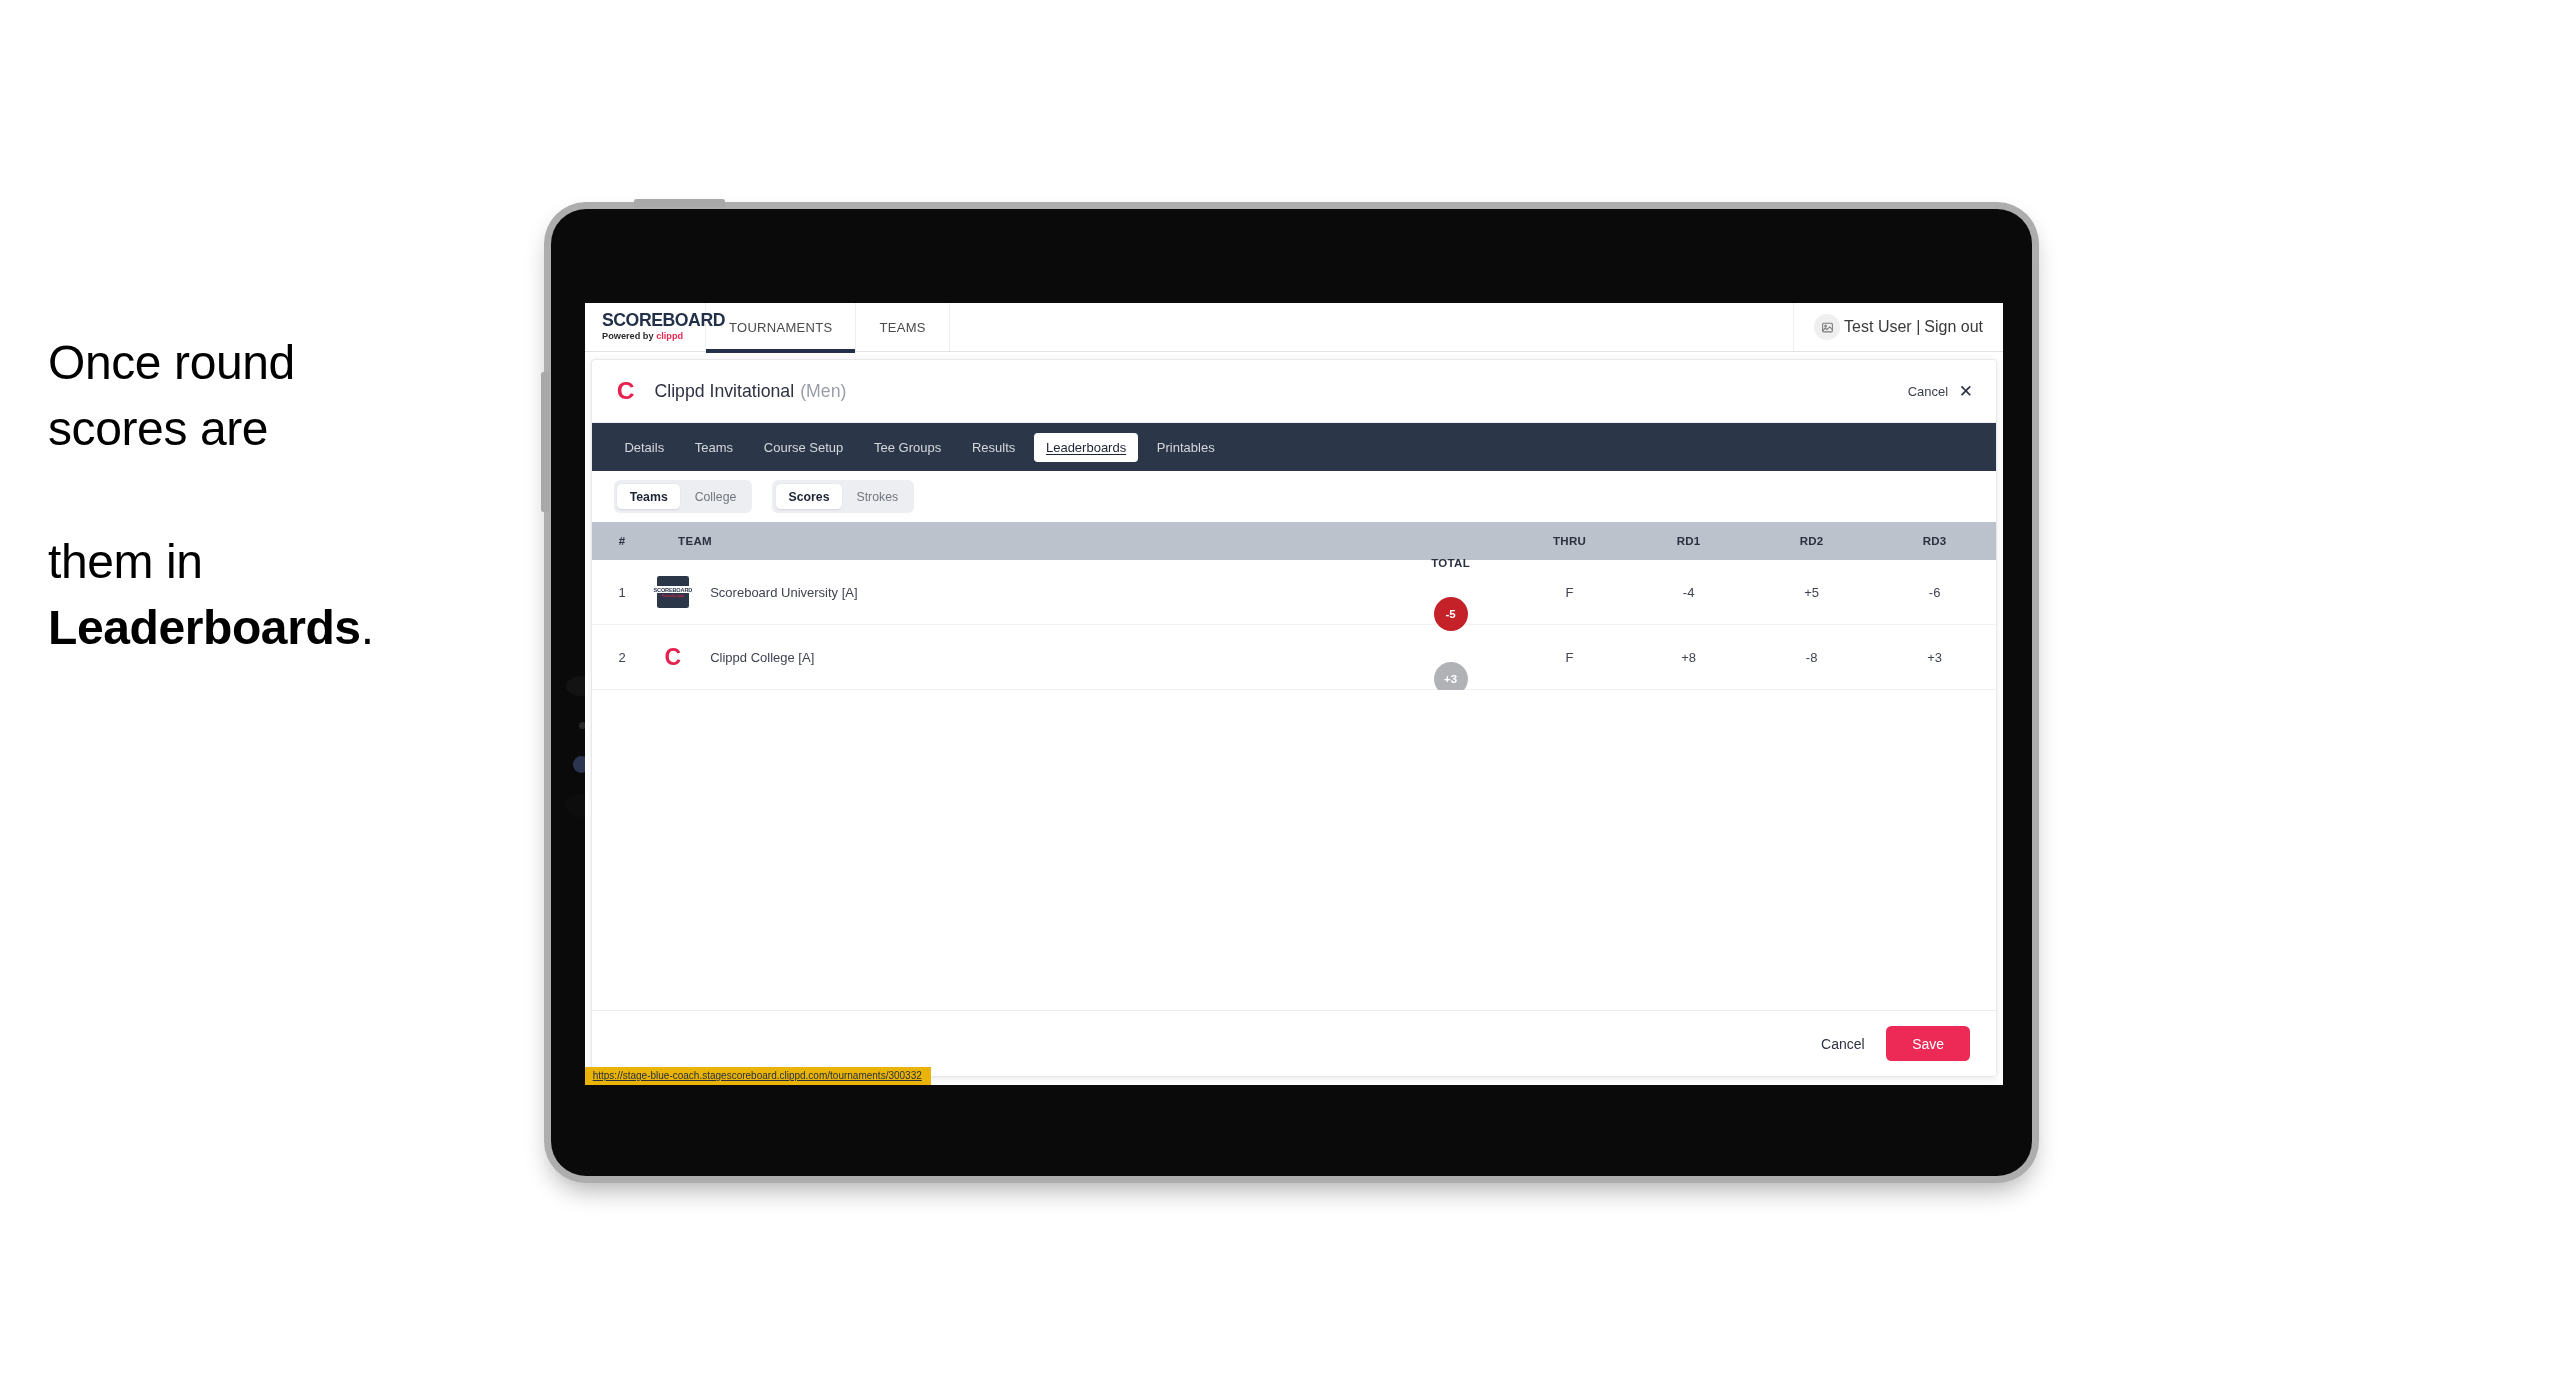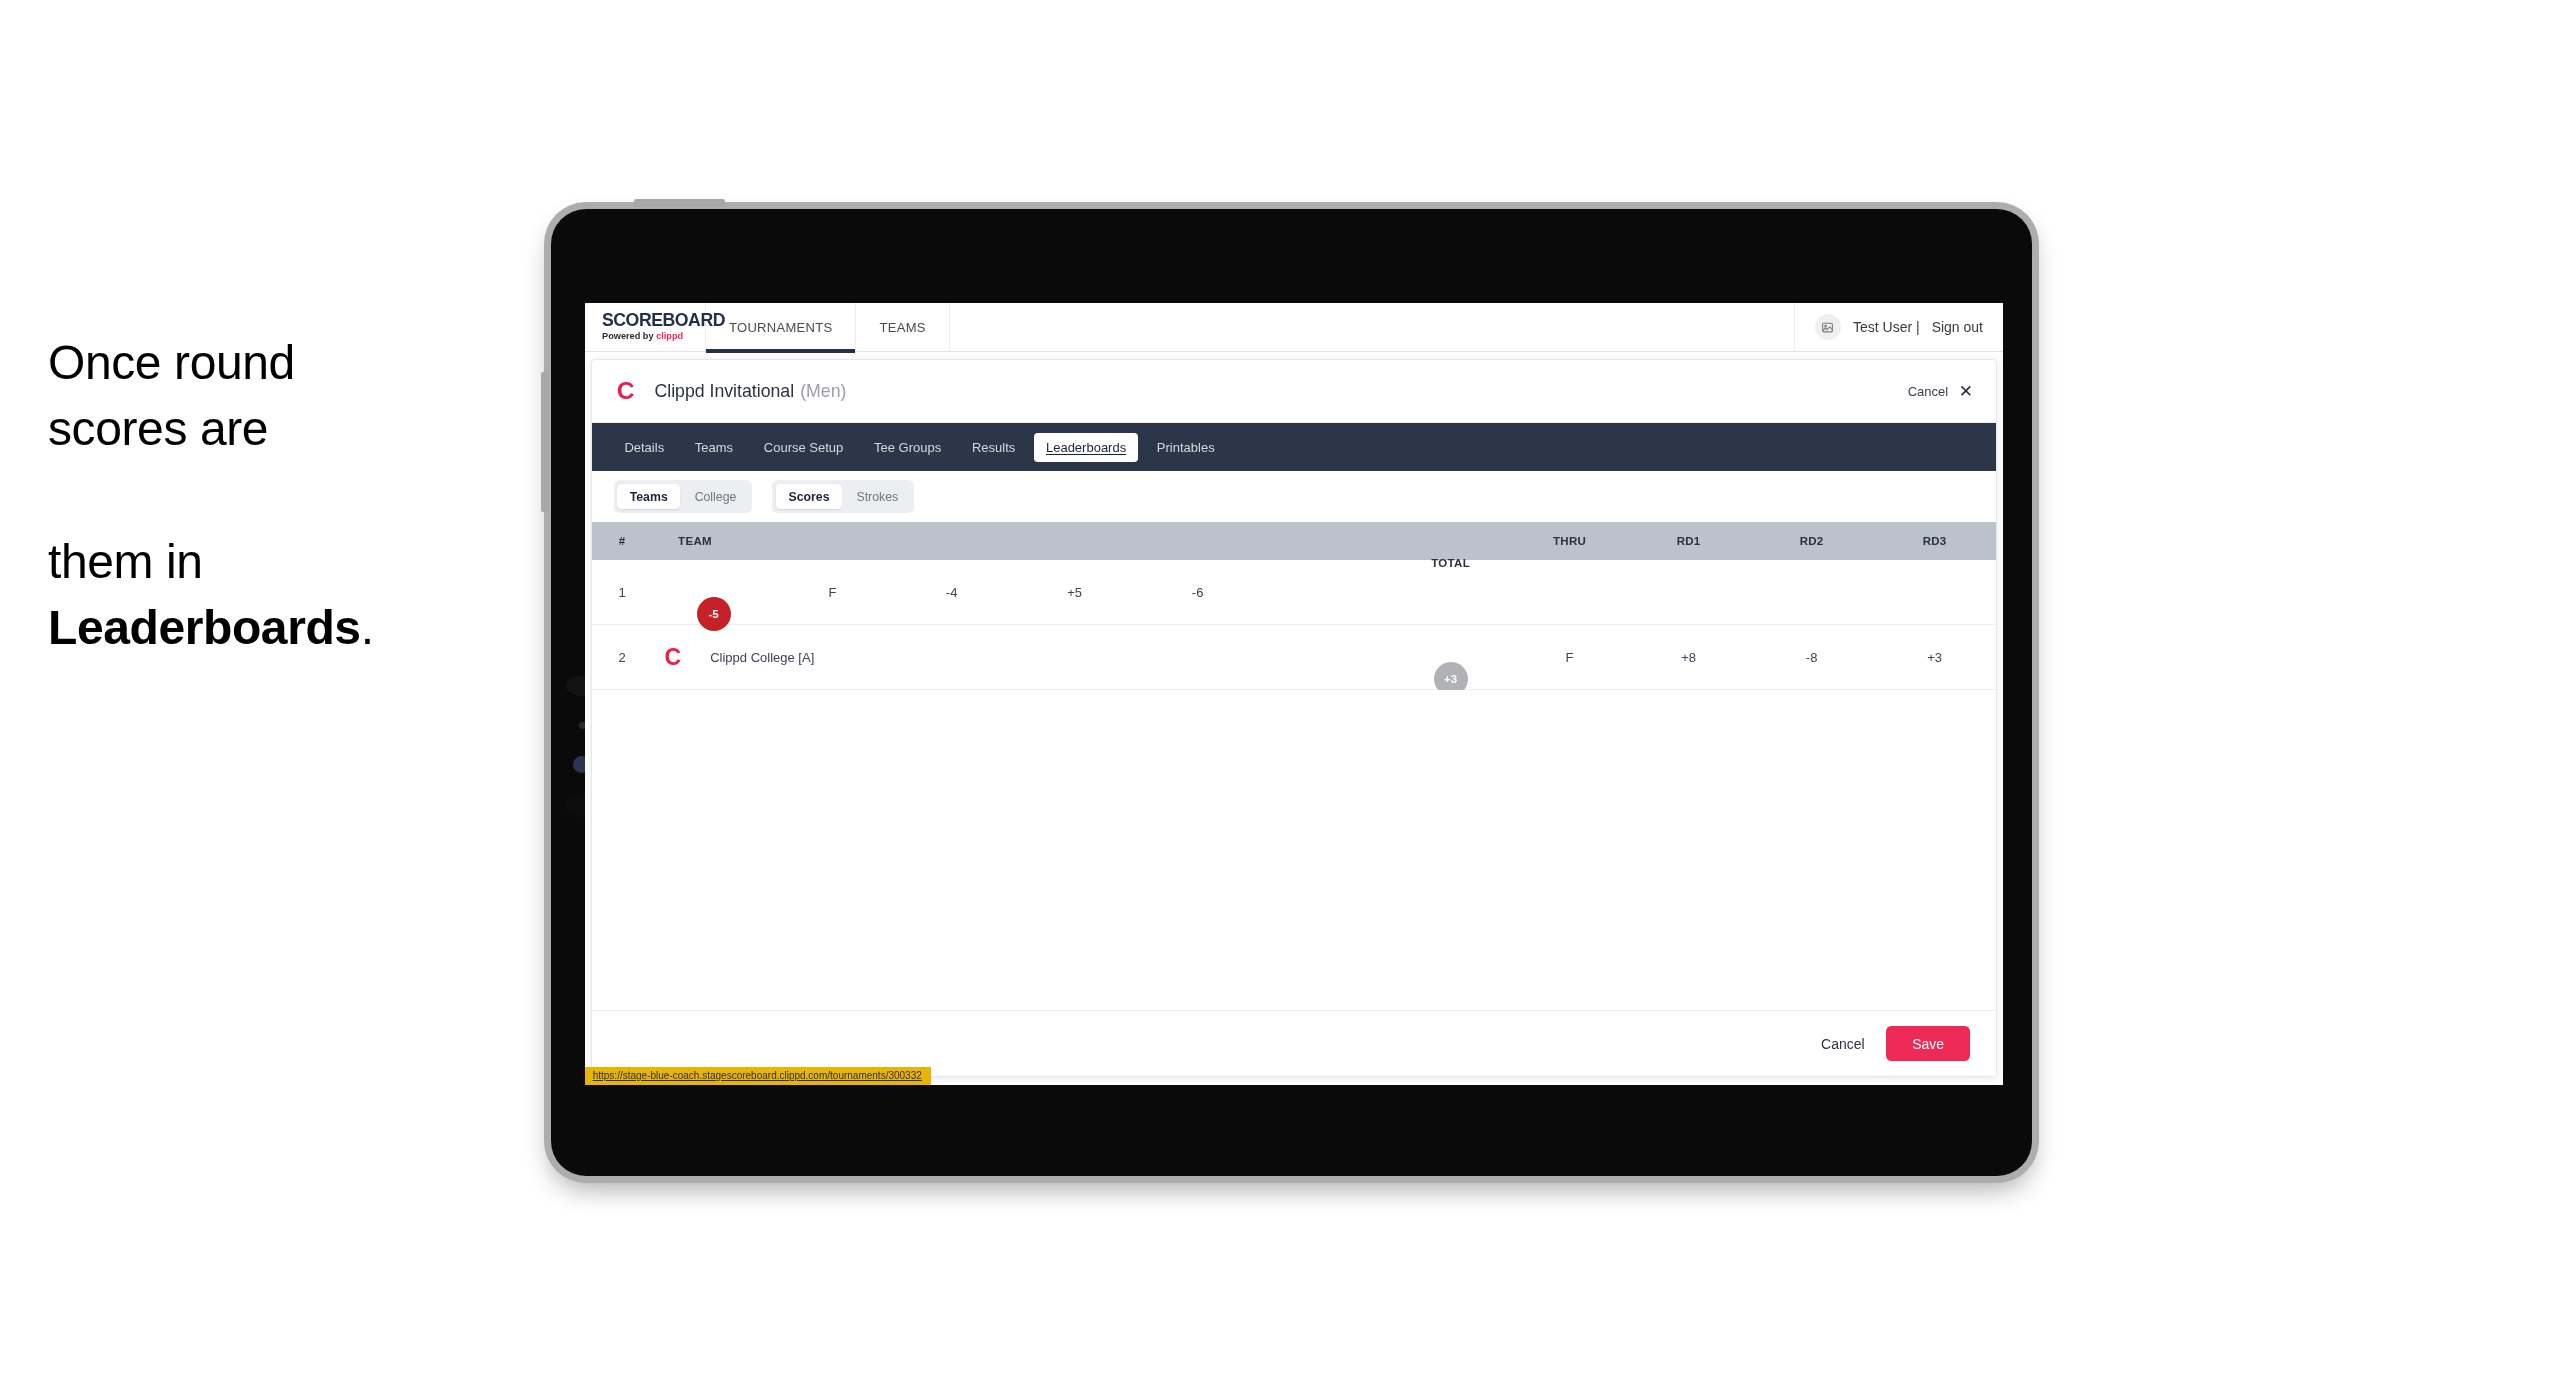--- a/index.html
+++ b/index.html
@@ -104,23 +104,23 @@
     cursor: pointer;
     position: relative;
   }
   .topnav .tab.active::after {
     content: "";
     position: absolute; left: 0; right: 0; bottom: -1.5px;
     height: 3.1px; background: #23304a;
   }
   .topbar-spacer { flex: 1; border-right: 0.8px solid #eceef0; }
   .topbar-right {
-    display: flex; align-items: center; gap: 12px;
+    display: flex; align-items: center; gap: 4px;
     padding: 0 20px;
-    font-size: 14px;
+    font-size: 16px;
     color: #3a3a3a;
   }
   .avatar {
     width: 26px; height: 26px; border-radius: 50%;
     background: #efefef;
     display: flex; align-items: center; justify-content: center;
     color: #7b7b7b;
   }
   .topbar-right .signout { color: #3a3a3a; cursor: pointer; }
 
@@ -393,20 +393,27 @@
             <div class="col-team">TEAM</div>
             <div class="col-total">TOTAL</div>
             <div class="col-thru">THRU</div>
             <div class="col-rd">RD1</div>
             <div class="col-rd">RD2</div>
             <div class="col-rd">RD3</div>
           </div>
 
           <div class="lb-row">
             <div class="col-rank">1</div>
+            <div class="col-team">
+              <div class="team-logo-img">
+                <div class="l1">SCOREBOARD</div>
+                <div class="l2">Powered by clippd</div>
+              </div>
+              <span>Scoreboard University [A]</span>
+            </div>
             <div class="col-total">
               <span class="badge under">-5</span>
             </div>
             <div class="col-thru">F</div>
             <div class="col-rd">-4</div>
             <div class="col-rd">+5</div>
             <div class="col-rd">-6</div>
           </div>
 
           <div class="lb-row">

